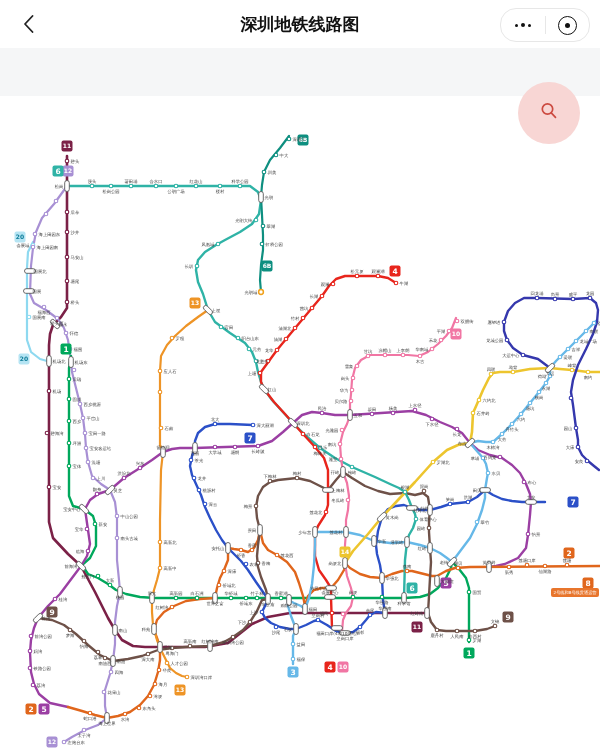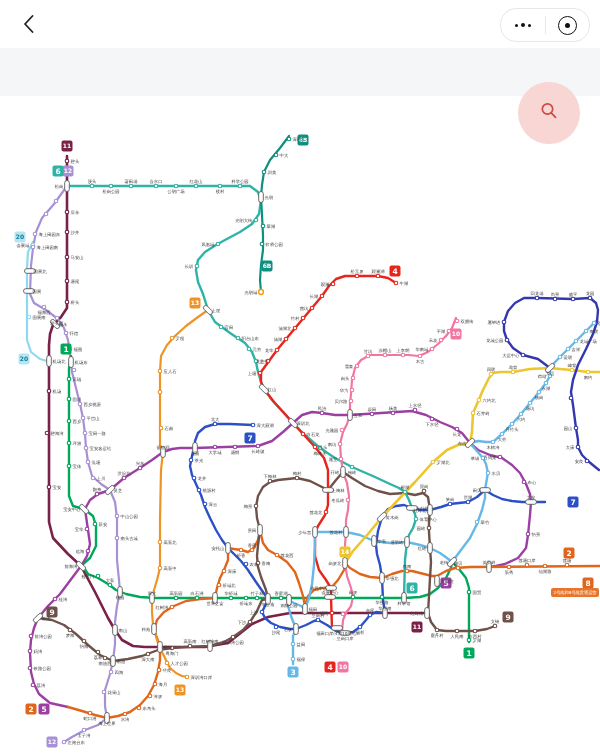--- a/index.html
+++ b/index.html
@@ -684,20 +684,21 @@
 <div class="subbar"></div>
 
 <div class="appbar">
   <div class="back-btn">
     <span>
       <svg width="11" height="18" viewBox="0 0 11 18">
           <path d="M9.5 1 L2 9 L9.5 17" fill="none" stroke="#222" stroke-width="1.8" stroke-linecap="round" stroke-linejoin="round"></path>
         </svg>
     </span>
   </div>
+  <div class="appbar-title">深圳地铁线路图</div>
 </div>
 
 <div class="capsule">
   <div class="cap-half">
     <span class="dots">
         <i class="small"></i>
         <i></i>
         <i class="small"></i>
       </span>
   </div>

